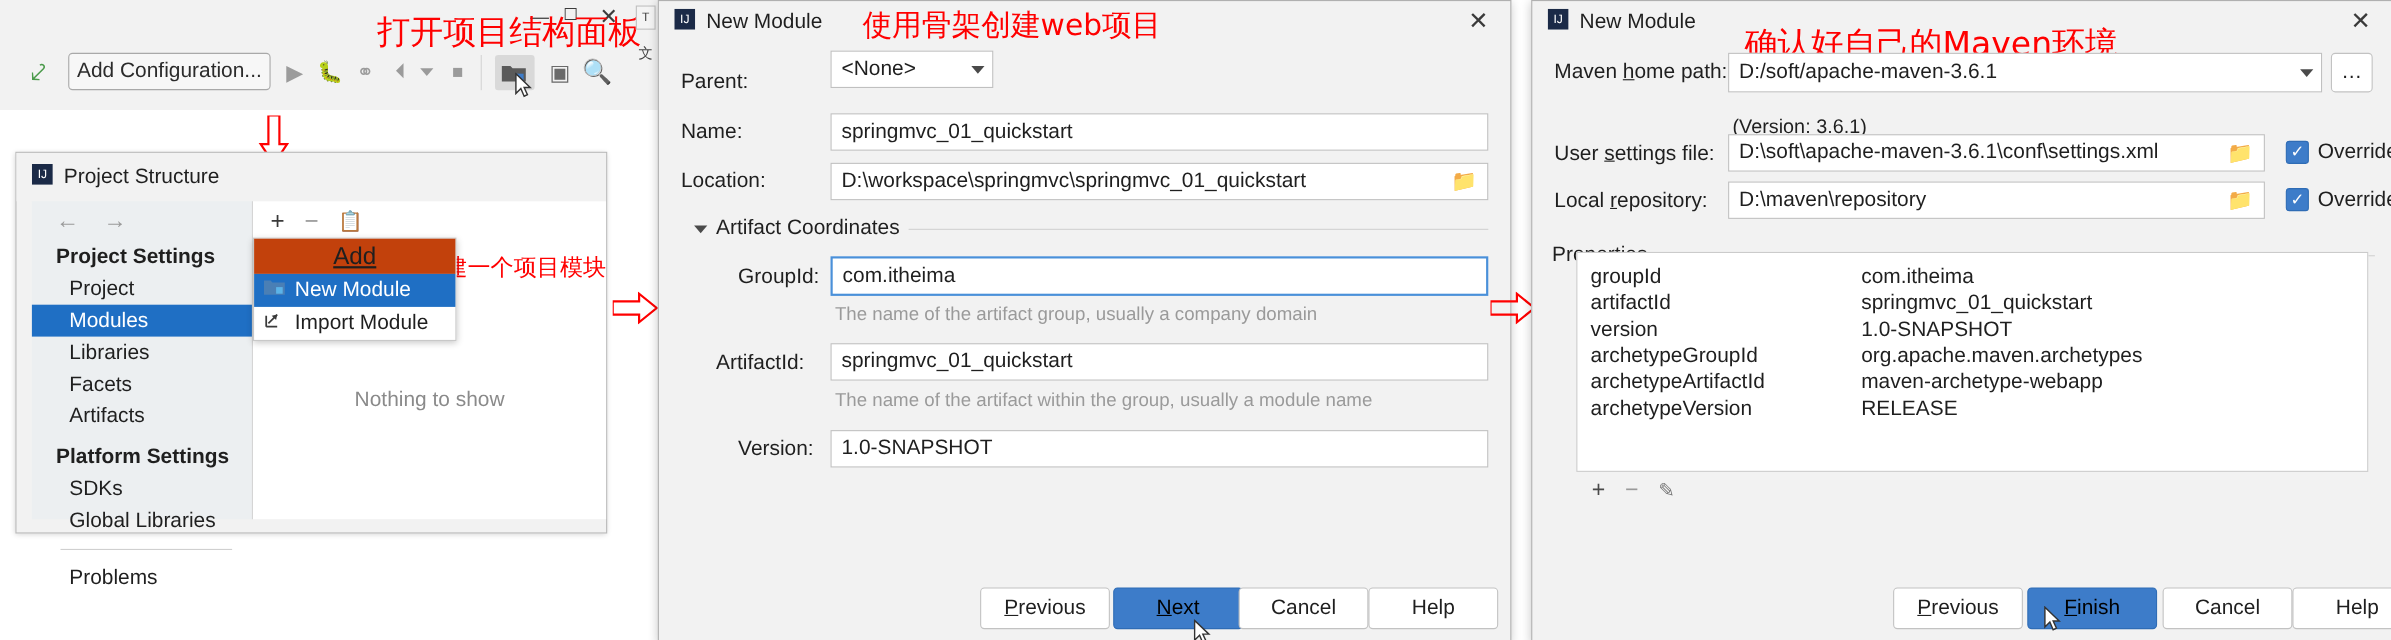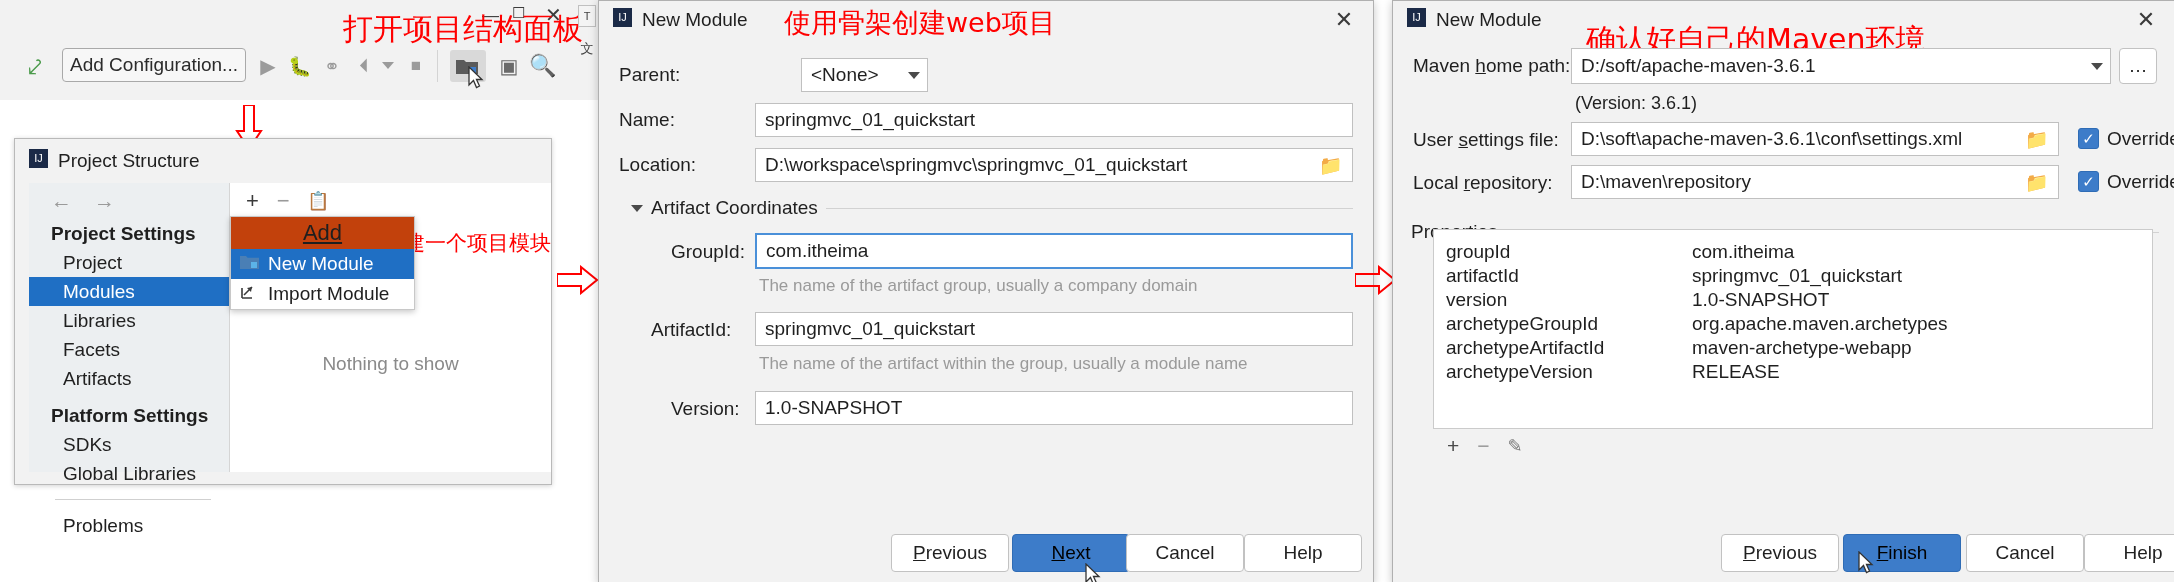--- a/index.html
+++ b/index.html
@@ -267,21 +267,21 @@
           <text x="9.5" y="13" font-size="11" fill="#fff" text-anchor="middle" font-family="Liberation Sans, sans-serif">IJ</text>
         </svg>
     </span>
     <span>New Module</span>
     <span class="dlg-close">✕</span>
   </div>
 
   <div class="abs ann" style="left:185px;top:4px;font-size:27px;">使用骨架创建web项目</div>
 
   <div class="abs row-label" style="left:20px;top:63px;">Parent:</div>
-  <div class="abs combo" style="left:156px;top:57px;width:127px;height:34px;margin-left:46px;">
+  <div class="abs combo" style="left:156px;top:45px;width:148px;height:34px;">
     <span>&lt;None&gt;</span>
     <span class="caret"></span>
   </div>
 
   <div class="abs row-label" style="left:20px;top:108px;">Name:</div>
   <div class="abs txtfield" style="left:156px;top:102px;width:598px;height:34px;">springmvc_01_quickstart</div>
 
   <div class="abs row-label" style="left:20px;top:153px;">Location:</div>
   <div class="abs txtfield" style="left:156px;top:147px;width:598px;height:34px;justify-content:space-between;">
     <span>D:\workspace\springmvc\springmvc_01_quickstart</span>
@@ -343,21 +343,21 @@
 
   <div class="abs row-label" style="left:20px;top:54px;">
     <span>Maven </span><u>h</u><span>ome path:</span>
   </div>
   <div class="abs combo" style="left:178px;top:47px;width:540px;height:36px;">
     <span>D:/soft/apache-maven-3.6.1</span>
     <span class="caret"></span>
   </div>
   <div class="abs btn" style="left:726px;top:47px;width:38px;min-width:38px;height:36px;">…</div>
 
-  <div class="abs row-label" style="left:182px;top:92px;font-size:18px;text-align:right;">(Version: 3.6.1)</div>
+  <div class="abs row-label" style="left:182px;top:104px;font-size:18px;text-align:right;">(Version: 3.6.1)</div>
 
   <div class="abs row-label" style="left:20px;top:128px;">
     <span>User </span><u>s</u><span>ettings file:</span>
   </div>
   <div class="abs txtfield" style="left:178px;top:121px;width:488px;height:34px;justify-content:space-between;">
     <span>D:\soft\apache-maven-3.6.1\conf\settings.xml</span>
     <span class="folder-ico">📁</span>
   </div>
   <div class="abs chk" style="left:685px;top:127px;">✓</div>
   <div class="abs row-label" style="left:714px;top:127px;">Override</div>

